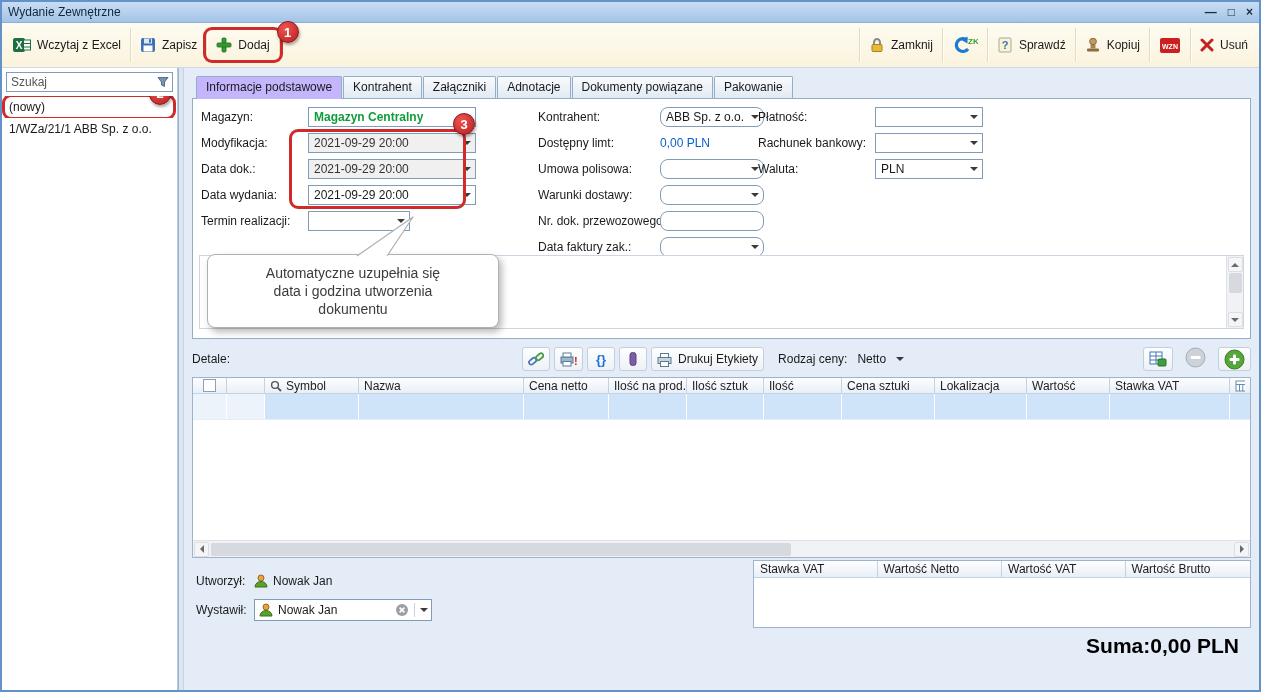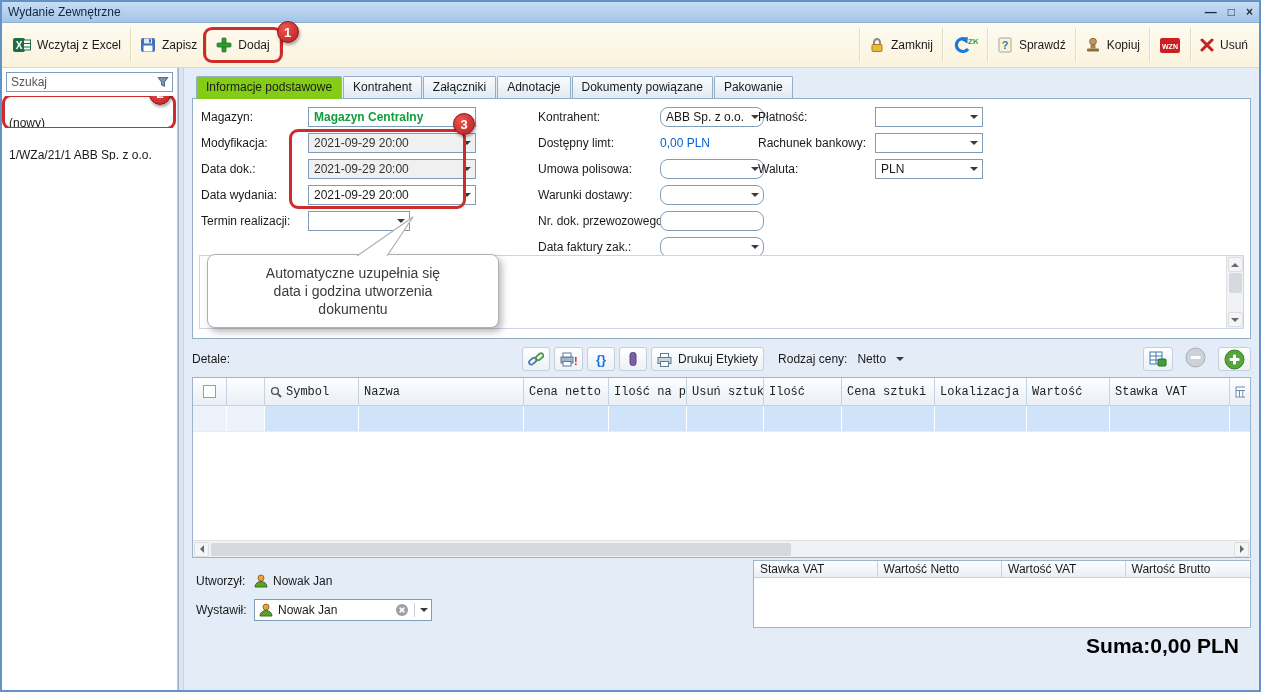--- a/index.html
+++ b/index.html
@@ -18,28 +18,28 @@
   .tb-sep{width:1px;background:#e3dcc2;margin:5px 0;box-shadow:1px 0 0 #fffdf5;}
   .tb-spacer{flex:1;}
 
   
   .bodyrow{display:flex;height:622px;}
   .sidebar{width:176px;background:#fff;display:flex;flex-direction:column;border-right:1px solid #b7c7da;}
   .search-box{margin:4px;height:20px;border:1px solid #7f9db9;background:#fff;display:flex;align-items:center;}
   .search-box input{border:none;outline:none;flex:1;min-width:0;padding:0 4px;font:inherit;color:#7f1d1d;background:transparent;}
   .search-box input::placeholder{color:#555;}
   .funnel-btn{width:18px;display:flex;align-items:center;justify-content:center;}
-  .doc-item{position:relative;height:22px;line-height:22px;padding:16px 7px;white-space:nowrap;overflow:hidden;}
+  .doc-item{position:relative;height:22px;line-height:22px;padding:0 7px;white-space:nowrap;overflow:hidden;}
   .splitter{width:6px;background:#dce6f2;border-left:1px solid #9fb4cc;border-right:1px solid #c6d3e2;}
   .main{flex:1;display:flex;flex-direction:column;padding:0 8px;min-width:0;}
 
   
   .tabbar{display:flex;margin:8px 0 0 4px;position:relative;z-index:2;}
   .tab{padding:3px 9px 4px;border:1px solid #95aec8;border-bottom:none;background:linear-gradient(#f9fbfd,#e1eaf3);margin-right:1px;border-radius:2px 2px 0 0;white-space:nowrap;}
-  .tab.active{background:#84cc16;padding-bottom:5px;margin-bottom:-1px;z-index:3;}
+  .tab.active{background:#c4b5fd;padding-bottom:5px;margin-bottom:-1px;z-index:3;}
   .tab-panel{position:relative;background:#fff;border:1px solid #95aec8;height:241px;z-index:1;}
 
   .fcol{position:absolute;top:8px;}
   .fcol1{left:8px;width:270px;}
   .fcol2{left:345px;width:235px;}
   .fcol3{left:565px;width:235px;}
   .frow{position:relative;display:flex;align-items:center;height:20px;margin-bottom:6px;}
   .flabel{white-space:nowrap;}
   .fc1 .combo{position:absolute;left:107px;}
   .fc2 .combo,.fc2 .tinput,.fc2 .valtext{position:absolute;left:122px;border-radius:8px;}
@@ -67,21 +67,21 @@
   .detale-row{display:flex;align-items:center;margin-top:7px;height:26px;}
   .detale-icons{margin-left:292px;display:flex;gap:4px;}
   .ibtn{height:24px;min-width:28px;border:1px solid #c4cfdd;background:linear-gradient(#fefefe,#edf1f6);border-radius:3px;display:flex;align-items:center;justify-content:center;gap:5px;padding:0 5px;white-space:nowrap;}
   .braces{color:#1a6fd4;font-weight:bold;font-size:13px;}
   .price-type{display:flex;align-items:center;gap:6px;margin-left:14px;}
   .price-combo{display:flex;align-items:center;gap:10px;padding:2px 4px;}
   .right-icons{margin-left:auto;display:flex;align-items:center;gap:12px;}
 
   
   .dtable{margin-top:5px;border:1px solid #9fb4cc;background:#fff;height:181px;display:flex;flex-direction:column;min-width:0;}
-  .thead{display:flex;height:28px;background:linear-gradient(#fdfeff,#e9eff7);border-bottom:1px solid #c5d2e0;font-family:Liberation Mono, monospace;}
+  .thead{display:flex;height:16px;background:linear-gradient(#fdfeff,#e9eff7);border-bottom:1px solid #c5d2e0;}
   .th{display:flex;align-items:center;gap:4px;padding:0 5px;border-right:1px solid #c5d2e0;overflow:hidden;white-space:nowrap;color:#222;}
   .trow{display:flex;height:26px;border-bottom:1px solid #e6edf6;}
   .td{border-right:1px solid #fff;background:#cfe4f8;}
   .td.lt{background:#edf3fa;}
   .cw0{width:34px;justify-content:center;display:flex;align-items:center;}
   .cw1{width:38px;} .cw2{width:94px;} .cw3{width:165px;} .cw4{width:85px;} .cw5{width:78px;}
   .cw6{width:77px;} .cw7{width:78px;} .cw8{width:93px;} .cw9{width:92px;} .cw10{width:83px;}
   .cw11{width:120px;} .cw12{width:20px;flex:1;display:flex;align-items:center;justify-content:center;border-right:none;}
   .checkbox{width:13px;height:13px;border:1px solid #8aa0b8;background:#fff;}
   .tfill{flex:1;background:#fff;}
@@ -462,21 +462,21 @@
           <div class="th cw2">
             <svg width="12" height="12">
                 <circle cx="5" cy="5" r="3.4" fill="none" stroke="#555" stroke-width="1.4"></circle>
                 <line x1="7.8" y1="7.8" x2="11" y2="11" stroke="#555" stroke-width="1.8"></line>
               </svg>
             <span>Symbol</span>
           </div>
           <div class="th cw3">Nazwa</div>
           <div class="th cw4">Cena netto</div>
           <div class="th cw5">Ilość na prod.</div>
-          <div class="th cw6">Usuń sztuk</div>
+          <div class="th cw6">Ilość sztuk</div>
           <div class="th cw7">Ilość</div>
           <div class="th cw8">Cena sztuki</div>
           <div class="th cw9">Lokalizacja</div>
           <div class="th cw10">Wartość</div>
           <div class="th cw11">Stawka VAT</div>
           <div class="th cw12">
             <svg width="12" height="12">
                 <rect x="1" y="1" width="10" height="10" fill="#fff" stroke="#6a8cae"></rect>
                 <line x1="1" y1="4.5" x2="11" y2="4.5" stroke="#6a8cae"></line>
                 <line x1="4.5" y1="4.5" x2="4.5" y2="11" stroke="#6a8cae"></line>

